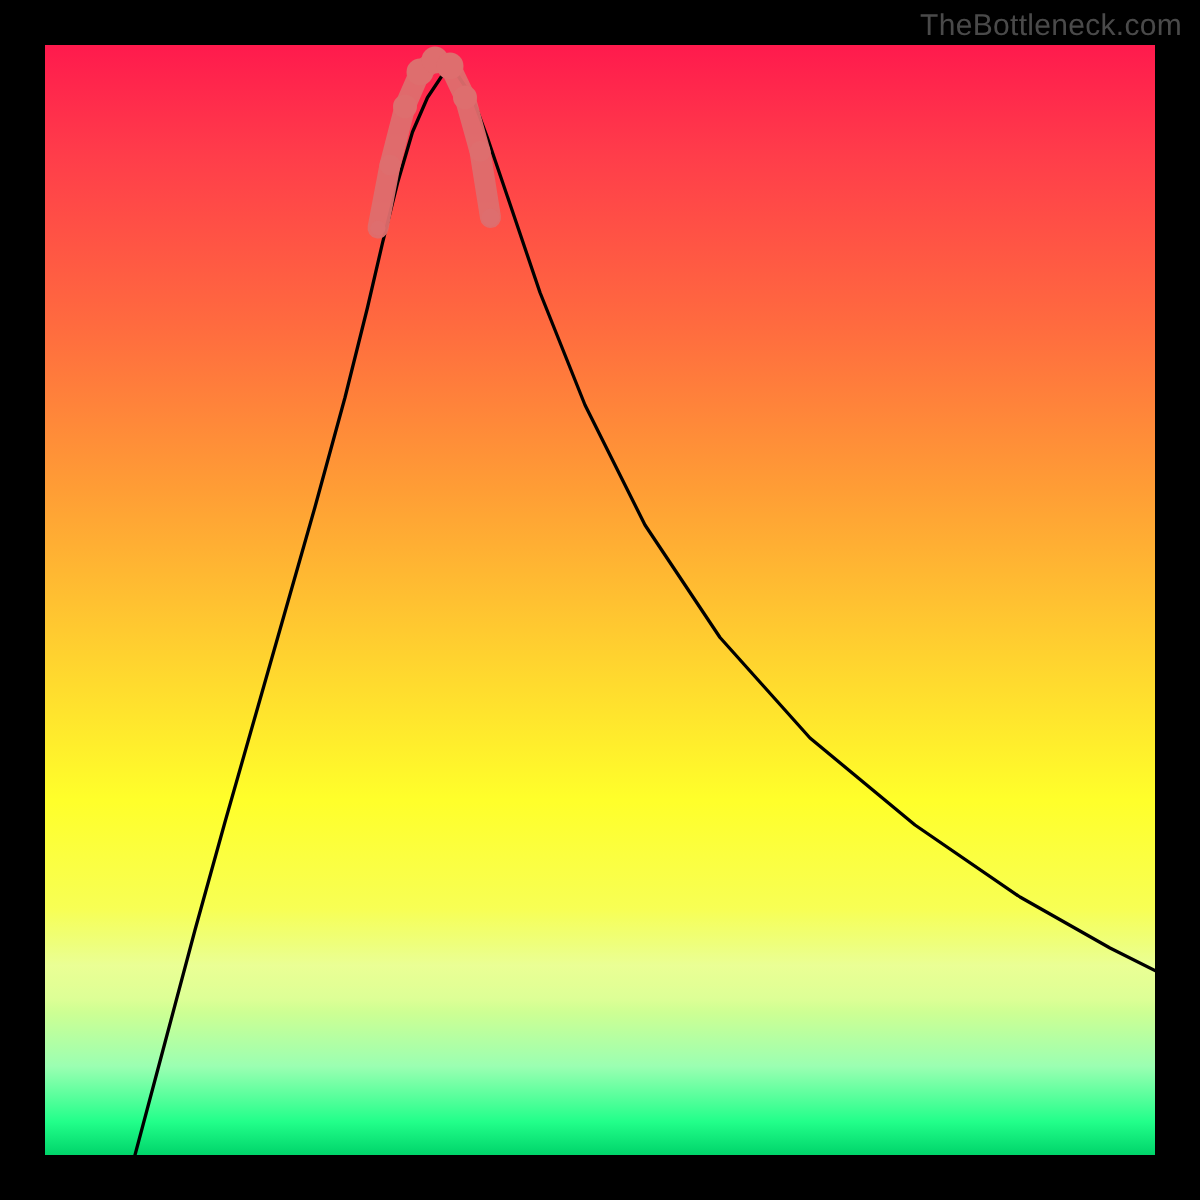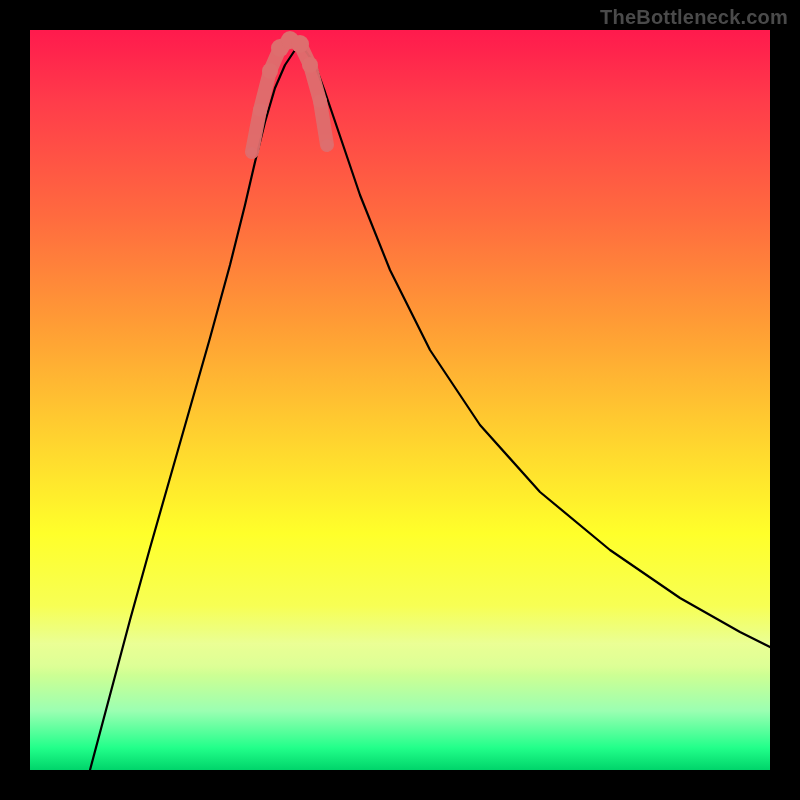--- a/index.html
+++ b/index.html
@@ -54,21 +54,20 @@
     );
   }
   .watermark {
     position: absolute;
     top: 6px;
     right: 12px;
     color: #4a4a4a;
     font-size: 20px;
     letter-spacing: 0.2px;
     user-select: none;
-    font-weight: bold;
   }
   svg.curve {
     position: absolute;
     left: 0;
     top: 0;
   }
 </style>
 </head>
 <body>
 

